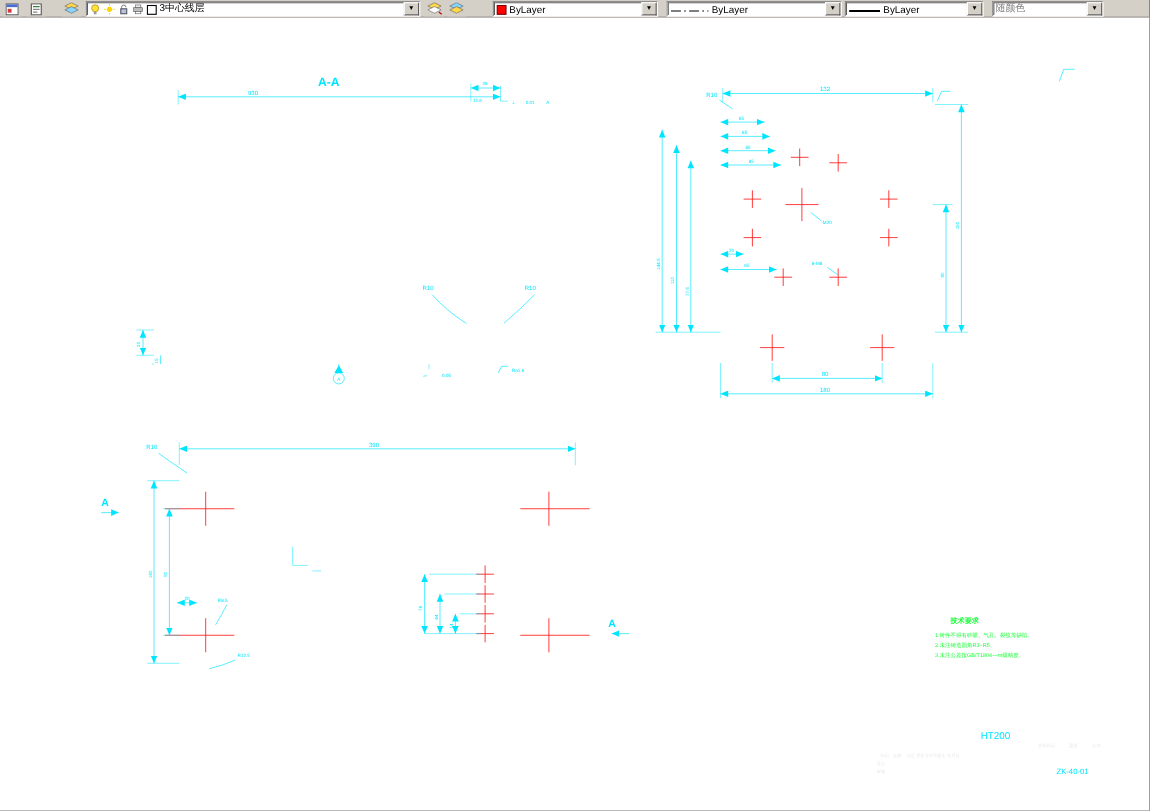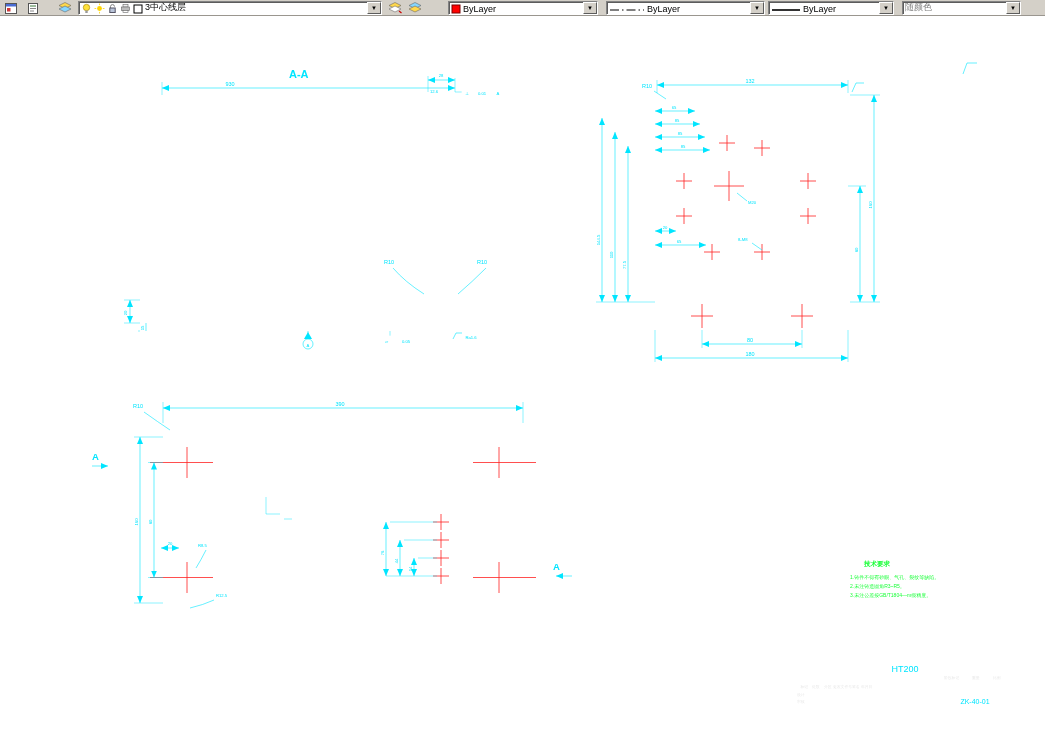--- a/index.html
+++ b/index.html
@@ -128,21 +128,21 @@
   </div>
 
   <div class="combo" style="left:768px;width:126px">
     <svg width="30" height="8">
       <line x1="1" y1="4" x2="29" y2="4" stroke="#000" stroke-width="1.6"></line>
     </svg>
     <span class="txt">ByLayer</span>
     <span class="arrow">▼</span>
   </div>
 
-  <div class="combo disabled" style="left:902px;width:119px">
+  <div class="combo disabled" style="left:902px;width:101px">
     <span class="txt">随颜色</span>
     <span class="arrow">▼</span>
   </div>
 </div>
 
 <div class="canvas">
 <svg width="1045" height="721" viewBox="0 16 1045 721">
   <defs>
     <marker id="ae" markerUnits="userSpaceOnUse" markerWidth="10" markerHeight="8" refX="7" refY="3" orient="auto">
       <path d="M0,0 L7,3 L0,6 Z" fill="#00e5ff"></path>

